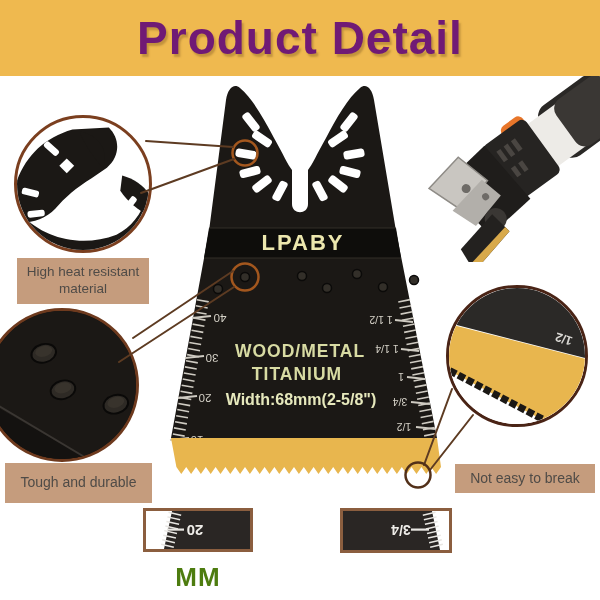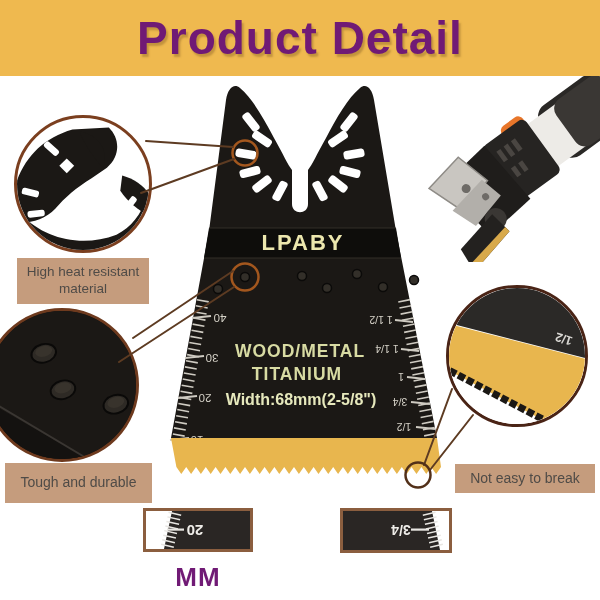--- a/index.html
+++ b/index.html
@@ -25,21 +25,21 @@
   .c-mount{left:14px;top:115px;width:138px;height:138px;border:3px solid #7B3F1F;background:#fff;}
   .c-rivet{left:-15px;top:308px;width:154px;height:154px;border:3px solid #6E3A1E;background:#1B1815;}
   .c-teeth{left:446px;top:285px;width:142px;height:142px;border:3px solid #4A2416;background:#fff;}
   .zoomcircle svg{display:block;width:100%;height:100%;}
 
   
   .rulerbox{box-sizing:border-box;border:3px solid #8B5E3F;background:#2A2624;}
   .box-mm{left:143px;top:508px;width:110px;height:44px;}
   .box-in{left:340px;top:508px;width:112px;height:45px;}
   .rulerbox svg{display:block;width:100%;height:100%;}
-  .unit{color:#701a75;font-size:26px;font-weight:600;letter-spacing:1px;text-align:center;}
+  .unit{color:#4d7c0f;font-size:26px;font-weight:600;letter-spacing:1px;text-align:center;}
   .unit-mm{left:143px;top:562px;width:110px;}
   .unit-in{left:340px;top:562px;width:112px;}
 
   svg text{font-family:"Liberation Sans", sans-serif;}
 </style>
 </head>
 <body>
 
 <div class="stage">
 

